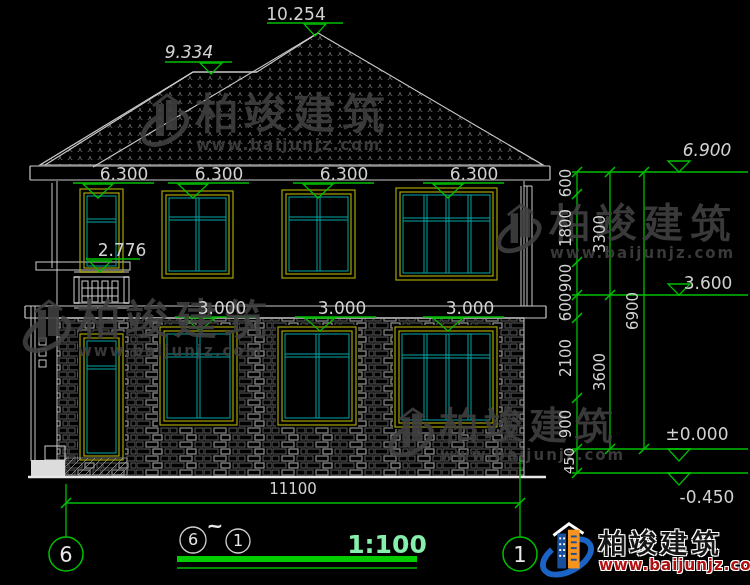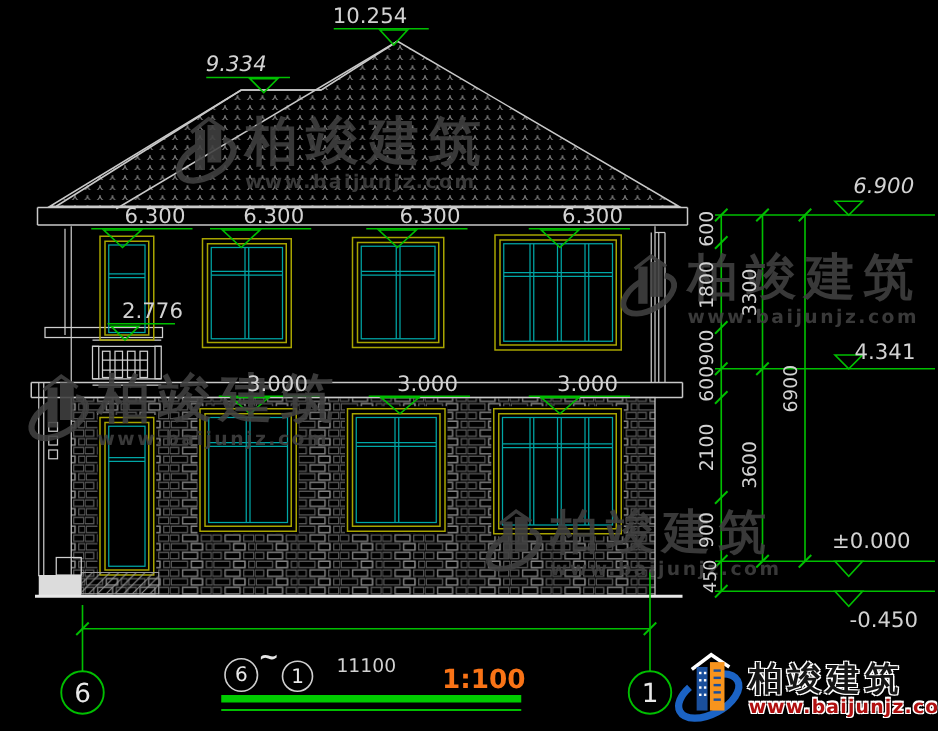--- a/index.html
+++ b/index.html
@@ -7,21 +7,21 @@
          font-family:"DejaVu Sans",sans-serif;}
   svg.linework{position:absolute;left:0;top:0;z-index:2;}
   .lbl{position:absolute;color:#d2d2d2;font-size:17px;line-height:1;white-space:nowrap;
        transform:translate(-50%,-50%);z-index:5;}
   .sm{font-size:15px;}
   .xs{font-size:14px;}
   .rot{transform:translate(-50%,-50%) rotate(-90deg);}
   .bubble-num{font-size:21px;color:#e8e8e8;}
   .circ-num{font-size:16px;color:#e8e8e8;}
   .title-cn{font-size:31px;font-weight:bold;color:#f2f2f2;letter-spacing:3px;}
-  .title-scale{font-size:21px;font-weight:bold;color:#f97316;}
+  .title-scale{font-size:25px;font-weight:bold;color:#86efac;}
   .tilde{font-size:20px;font-weight:bold;color:#e8e8e8;}
   .wm{position:absolute;z-index:4;color:#414141;font-weight:bold;white-space:nowrap;opacity:.88;}
   .wm .cn{font-size:42px;letter-spacing:7px;line-height:1;}
   .wm .url{font-size:15px;letter-spacing:2px;line-height:1;margin-top:4px;}
   .wm svg{position:absolute;}
   .footer-brand{position:absolute;left:599px;top:525px;z-index:6;font-size:27px;font-weight:bold;
       letter-spacing:4px;color:#161616;white-space:nowrap;
       text-shadow:-1px -1px 0 #fff,1px -1px 0 #fff,-1px 1px 0 #fff,1px 1px 0 #fff;}
   .footer-url{position:absolute;left:599px;top:556px;z-index:6;font-size:15px;font-weight:bold;
       letter-spacing:1px;color:#b01010;white-space:nowrap;
@@ -357,36 +357,36 @@
   <div class="lbl" style="left:344px;top:174px;">6.300</div>
   <div class="lbl" style="left:474px;top:174px;">6.300</div>
 
   <div class="lbl" style="left:122px;top:250px;">2.776</div>
 
   <div class="lbl" style="left:222px;top:308px;">3.000</div>
   <div class="lbl" style="left:342px;top:308px;">3.000</div>
   <div class="lbl" style="left:470px;top:308px;">3.000</div>
 
   <div class="lbl" style="left:707px;top:150px;font-style:italic;">6.900</div>
-  <div class="lbl" style="left:708px;top:283px;">4.341</div>
+  <div class="lbl" style="left:708px;top:283px;">3.600</div>
   <div class="lbl" style="left:697px;top:434px;">±0.000</div>
   <div class="lbl" style="left:707px;top:497px;">-0.450</div>
 
   <div class="lbl sm rot" style="left:566px;top:183px;">600</div>
   <div class="lbl sm rot" style="left:566px;top:228px;">1800</div>
   <div class="lbl sm rot" style="left:566px;top:278px;">900</div>
   <div class="lbl sm rot" style="left:566px;top:307px;">600</div>
   <div class="lbl sm rot" style="left:566px;top:358px;">2100</div>
   <div class="lbl sm rot" style="left:566px;top:424px;">900</div>
   <div class="lbl xs rot" style="left:569px;top:461px;">450</div>
   <div class="lbl sm rot" style="left:600px;top:234px;">3300</div>
   <div class="lbl sm rot" style="left:600px;top:372px;">3600</div>
   <div class="lbl sm rot" style="left:633px;top:311px;">6900</div>
 
-  <div class="lbl sm" style="left:293px;top:489px;margin-top:44px;">11100</div>
+  <div class="lbl sm" style="left:293px;top:489px;">11100</div>
 
   <div class="lbl bubble-num" style="left:66px;top:555px;">6</div>
   <div class="lbl bubble-num" style="left:520px;top:555px;">1</div>
 
   <div class="lbl circ-num" style="left:193px;top:540px;">6</div>
   <div class="lbl tilde" style="left:215px;top:525px;">~</div>
   <div class="lbl circ-num" style="left:238px;top:541px;">1</div>
   <div class="lbl title-scale" style="left:387px;top:544px;">1:100</div>
 
   <svg style="position:absolute;left:536px;top:520px;z-index:6;" width="62" height="62" viewBox="0 0 64 64">

